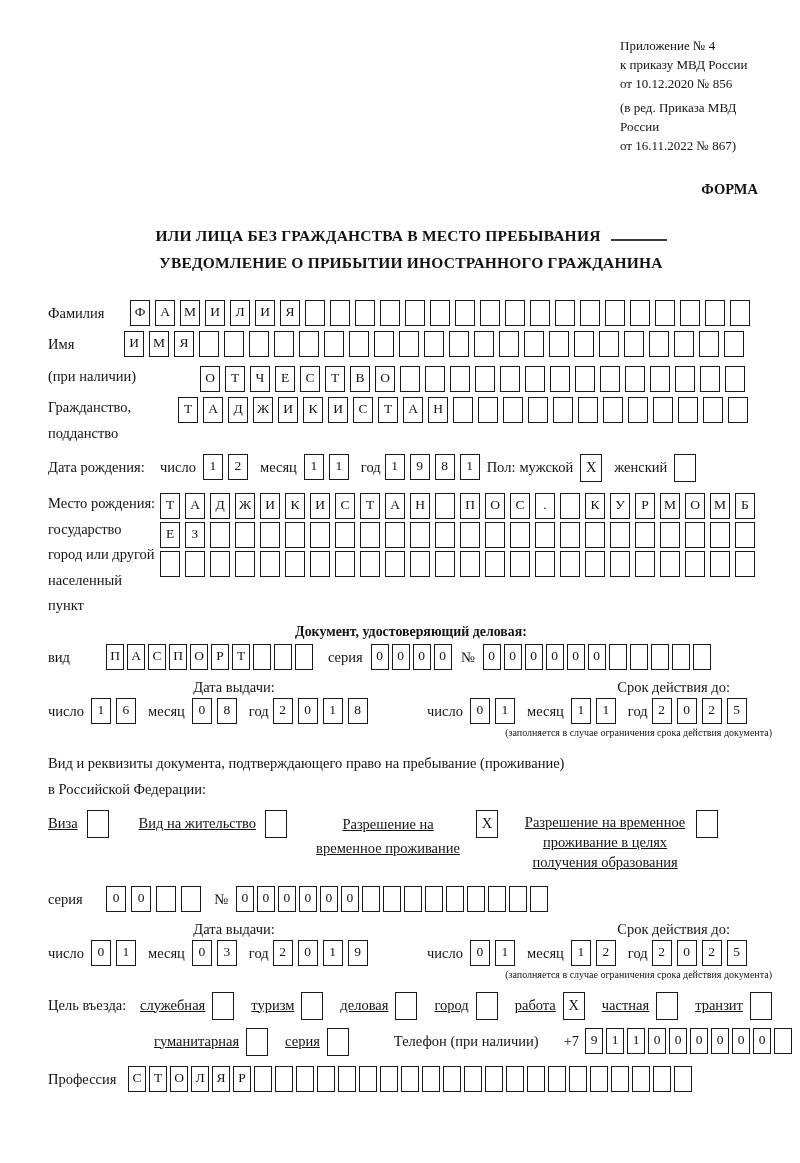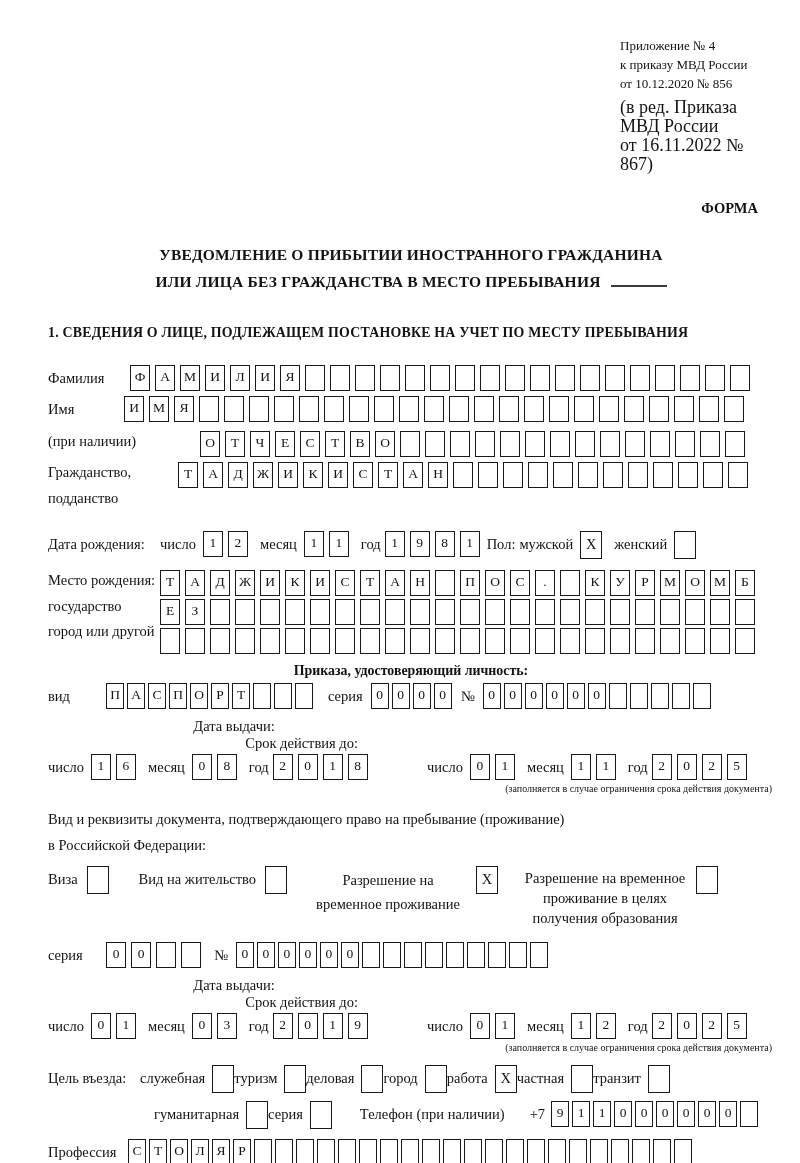--- a/index.html
+++ b/index.html
@@ -1,77 +1,76 @@
 <!DOCTYPE html>
 <html><head>
 <meta charset="utf-8">
 <style>
   html,body{margin:0;padding:0;background:#fff;}
   .page{width:800px;min-height:1163px;box-sizing:border-box;background:#fff;color:#131313;
         padding:36px 26px 18px 48px;font-family:"Liberation Serif","DejaVu Serif",serif;font-size:14.5px;}
   
   .hdr-note{margin-left:572px;font-size:13px;line-height:19px;}
-  .hdr-note .small{font-size:18px;font-family:Liberation Serif, serif;}
+  .hdr-note .small{font-size:13px;font-family:Liberation Serif, serif;}
   .hdr-note .gap{margin-top:5px;}
   .forma{font-weight:bold;text-align:right;padding-right:16px;margin-top:26px;font-size:14.5px;}
   .title{font-weight:bold;text-align:center;font-size:15.5px;line-height:27px;margin-top:24px;letter-spacing:.2px;}
   .blank-line{display:inline-block;width:56px;height:13px;border-bottom:2.4px solid #3a3a3a;margin-left:10px;}
   .sec1{font-weight:bold;font-size:13.9px;margin-top:30px;letter-spacing:.2px;}
   
   .frow{display:flex;align-items:flex-start;}
   .flabel{flex-shrink:0;padding-top:5px;}
   .mlabel{flex-shrink:0;}
   .mlabel div{line-height:25.5px;}
   .boxline{display:inline-flex;flex-shrink:0;}
   .cbox{box-sizing:border-box;display:inline-block;width:20px;height:26px;border:1.9px solid #191919;
         margin-right:5px;text-align:center;font-size:13.5px;line-height:22px;flex-shrink:0;background:#fff;}
   .tight .cbox{width:18px;margin-right:3px;}
   .checkbox{box-sizing:border-box;display:inline-block;width:22px;height:28px;border:1.9px solid #191919;
         text-align:center;font-size:14.5px;line-height:24px;flex-shrink:0;background:#fff;}
   .dlbl{padding-top:5px;margin:0 7px;flex-shrink:0;}
   .docs-heading{font-weight:bold;text-align:center;font-size:13.9px;margin-top:5px;}
-  .dates-head{display:flex;margin-top:9px;flex-direction:column;}
+  .dates-head{display:flex;margin-top:9px;}
   .dh1{width:372px;text-align:center;}
   .dh2{width:310px;text-align:right;}
   .dcol1{display:flex;width:372px;}
   .dcol2{display:flex;}
   .note-right{text-align:right;font-size:10px;margin-top:3px;padding-right:2px;}
   .intro{margin-top:12px;line-height:26px;}
   .opts{display:flex;align-items:flex-start;flex-wrap:nowrap;}
   .opt{display:flex;align-items:flex-start;margin-right:22px;}
-  .optlabel{padding-top:5px;margin-right:9px;}
+  .optlabel{padding-top:5px;margin-right:9px;text-decoration:underline;}
   .residence-opts{margin-top:8px;}
   .residence-opts .opt:nth-child(2){margin-left:8px;}
   .residence-opts .opt:nth-child(3) .optlabel{width:158px;text-align:center;line-height:24px;padding-top:2px;}
   .residence-opts .opt:nth-child(4) .optlabel{width:170px;text-align:center;line-height:20px;padding-top:2px;margin-right:6px;}
-  .purpose-opts .opt{margin-right:0;}
+  .purpose-opts .opt{margin-right:17px;}
   .purpose-opts .optlabel{margin-right:7px;}
   .rows-gap .boxline{margin-bottom:3px;}
 </style>
 </head>
 <body>
 
 <div class="page">
 
   <div class="hdr-note">
     <div>Приложение № 4</div>
     <div>к приказу МВД России</div>
     <div>от 10.12.2020 № 856</div>
     <div class="small gap">(в ред. Приказа МВД России</div>
     <div class="small">от 16.11.2022 № 867)</div>
   </div>
 
   <div class="forma">ФОРМА</div>
 
   <div class="title">
+    <div><span>ИЛИ ЛИЦА БЕЗ ГРАЖДАНСТВА В МЕСТО ПРЕБЫВАНИЯ</span><span class="blank-line"></span></div>
     <div>УВЕДОМЛЕНИЕ О ПРИБЫТИИ ИНОСТРАННОГО ГРАЖДАНИНА</div>
-    <div><span>ИЛИ ЛИЦА БЕЗ ГРАЖДАНСТВА В МЕСТО ПРЕБЫВАНИЯ</span><span class="blank-line"></span></div>
-  </div>
-
-  <div class="sec1">1. СВЕДЕНИЯ О ЛИЦЕ, ПОДЛЕЖАЩЕМ ПОСТАНОВКЕ НА УЧЕТ ПО МЕСТУ ПРЕБЫВАНИЯ</div>
+  </div>
+
 
   <div class="frow" style="margin-top:24px">
     <span class="flabel" style="width:82px">Фамилия</span>
     <span class="boxline">
         <span class="cbox">Ф</span>
         <span class="cbox">А</span>
         <span class="cbox">М</span>
         <span class="cbox">И</span>
         <span class="cbox">Л</span>
         <span class="cbox">И</span>
@@ -183,21 +182,21 @@
         <span class="cbox"></span>
         <span class="cbox"></span>
         <span class="cbox"></span>
         <span class="cbox"></span>
         <span class="cbox"></span>
         <span class="cbox"></span>
         <span class="cbox"></span>
       </span>
   </div>
 
-  <div class="frow" style="margin-top:20px">
+  <div class="frow" style="margin-top:8px">
     <span class="flabel" style="width:112px">Дата рождения:</span>
     <span class="dlbl" style="margin-left:0">число</span>
     <span class="boxline">
         <span class="cbox">1</span>
         <span class="cbox">2</span>
       </span>
     <span class="dlbl">месяц</span>
     <span class="boxline">
         <span class="cbox">1</span>
         <span class="cbox">1</span>
@@ -214,20 +213,21 @@
     <span class="checkbox">X</span>
     <span class="dlbl" style="margin-left:12px">женский</span>
     <span class="checkbox"></span>
   </div>
 
   <div class="frow" style="margin-top:9px">
     <div class="mlabel" style="width:112px">
       <div>Место рождения:</div>
       <div>государство</div>
       <div>город или другой</div>
+      <div>населенный пункт</div>
     </div>
     <div class="rows-gap" style="margin-top:2px"><div class="boxline">
           <span class="cbox">Т</span>
           <span class="cbox">А</span>
           <span class="cbox">Д</span>
           <span class="cbox">Ж</span>
           <span class="cbox">И</span>
           <span class="cbox">К</span>
           <span class="cbox">И</span>
           <span class="cbox">С</span>
@@ -293,21 +293,21 @@
           <span class="cbox"></span>
           <span class="cbox"></span>
           <span class="cbox"></span>
           <span class="cbox"></span>
           <span class="cbox"></span>
           <span class="cbox"></span>
           <span class="cbox"></span>
         </div></div>
   </div>
 
-  <div class="docs-heading">Приказа, удостоверяющий личность:</div>
+  <div class="docs-heading">Документ, удостоверяющий деловая:</div>
 
   <div class="frow tight" style="margin-top:4px">
     <span class="flabel" style="width:58px">вид</span>
     <span class="boxline">
         <span class="cbox">П</span>
         <span class="cbox">А</span>
         <span class="cbox">С</span>
         <span class="cbox">П</span>
         <span class="cbox">О</span>
         <span class="cbox">Р</span>

